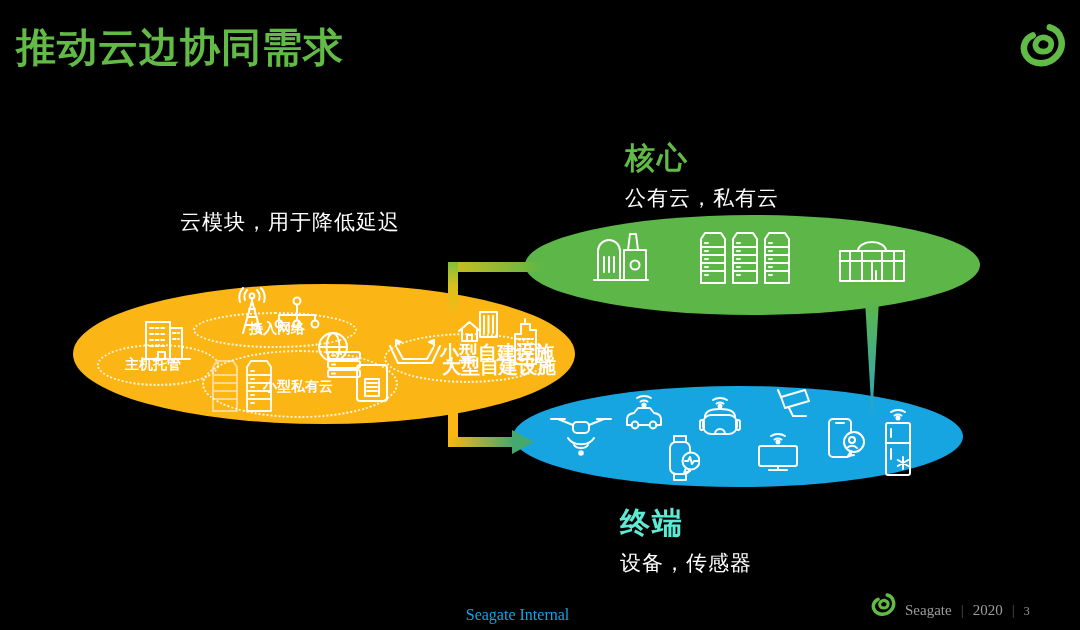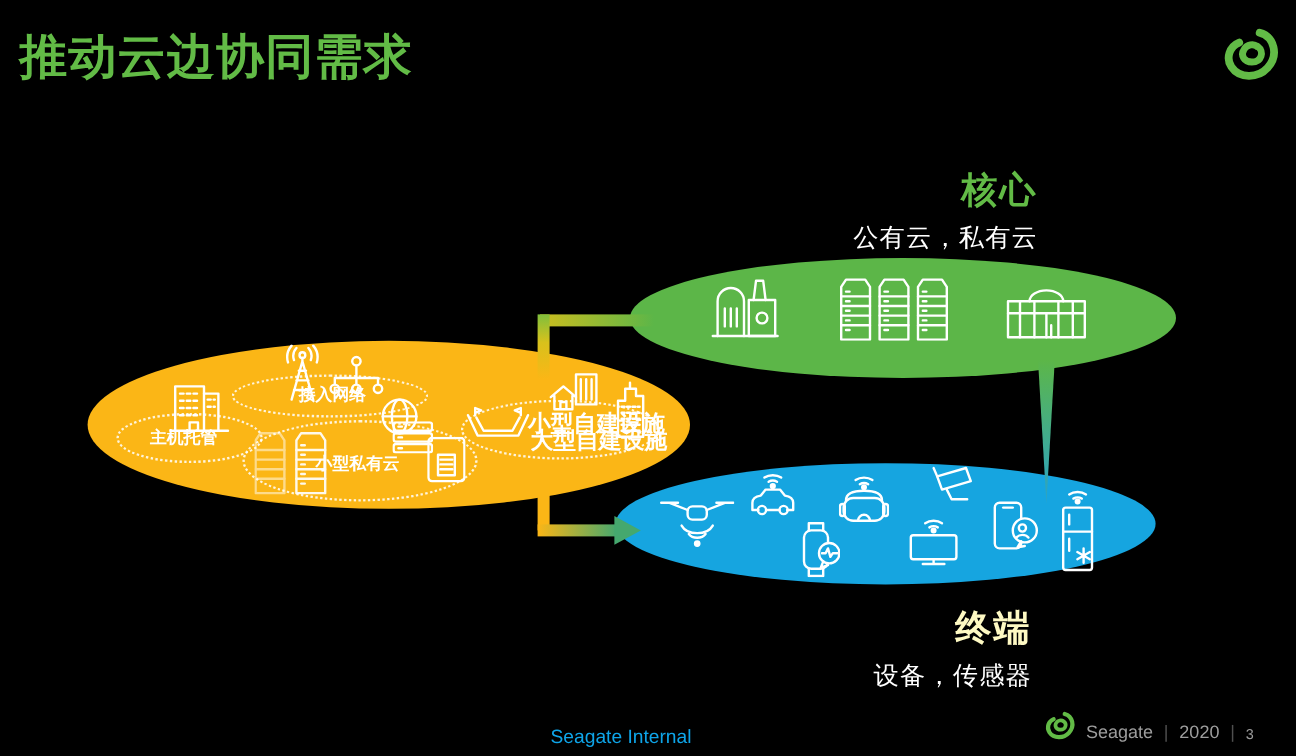--- a/index.html
+++ b/index.html
@@ -1,20 +1,20 @@
 <!DOCTYPE html>
 <html><head>
 <meta charset="utf-8">
 <style>
   html,body{margin:0;padding:0;background:#000;}
   .slide{position:relative;width:1080px;height:630px;background:#000;overflow:hidden;
-         font-family:Liberation Sans, sans-serif;}
+         font-family:Liberation Serif, serif;}
   .abs{position:absolute;}
   .title{left:16px;top:20px;font-size:40px;font-weight:700;color:#62BB46;letter-spacing:1px;z-index:6;}
-  .node-label{position:absolute;width:240px;text-align:right;z-index:6;}
+  .node-label{position:absolute;width:240px;text-align:left;z-index:6;}
   .node-label .big{font-size:30px;font-weight:700;letter-spacing:2px;}
   .node-label .sub{font-size:21px;color:#fff;margin-top:5px;letter-spacing:1px;}
   .ellipse{position:absolute;border-radius:50%;z-index:1;}
   .conn{position:absolute;left:0;top:0;z-index:2;pointer-events:none;}
   .icon{position:absolute;z-index:4;}
   .icon svg{display:block;stroke:#fff;fill:none;stroke-width:2;stroke-linecap:round;stroke-linejoin:round;}
   .lbl{position:absolute;color:#fff;font-weight:700;font-size:14px;white-space:nowrap;z-index:5;}
   .lbl.sm{font-size:19px;}
   .dot-ellipse{position:absolute;border:2px dotted rgba(255,255,255,.85);border-radius:50%;z-index:3;}
   .footer-internal{left:400px;top:606px;width:235px;text-align:center;color:#0ea5e9;font-size:16px;z-index:6;}
@@ -36,24 +36,25 @@
       <path d="M42 23 C 49 28, 46 39, 36 39 C 28 39, 24 32, 28 26 C 31 21, 38 20, 41 23" stroke="#62BB46" stroke-width="7" stroke-linecap="round"></path>
     </svg>
   </div>
 
   <div class="node-label" style="left:625px;top:138px;">
     <div class="big" style="color:#62BB46;">核心</div>
     <div class="sub">公有云，私有云</div>
   </div>
 
   <div class="node-label" style="left:180px;top:203px;">
+    <div class="sub">云模块，用于降低延迟</div>
   </div>
 
   <div class="node-label" style="left:620px;top:503px;">
-    <div class="big" style="color:#fef9c3;">终端</div>
+    <div class="big" style="color:#5eead4;">终端</div>
     <div class="sub">设备，传感器</div>
   </div>
 
   <div class="ellipse" style="left:525px;top:215px;width:455px;height:100px;background:#5CB648;"></div>
   <div class="ellipse" style="left:73px;top:284px;width:502px;height:140px;background:#FBB616;"></div>
   <div class="ellipse" style="left:513px;top:386px;width:450px;height:101px;background:#16A5E0;"></div>
 
   <svg class="conn" width="1080" height="630">
     <defs>
       <linearGradient id="g-top" x1="0" y1="0" x2="1" y2="0">

